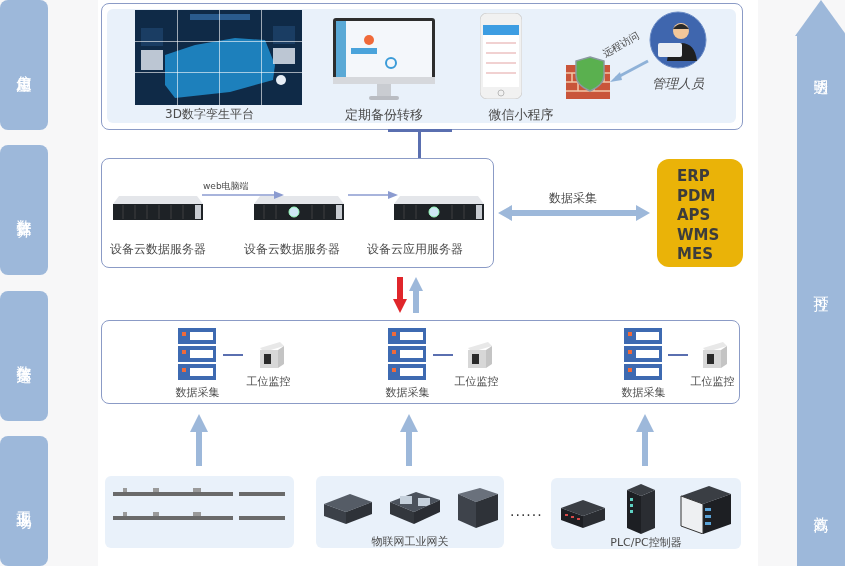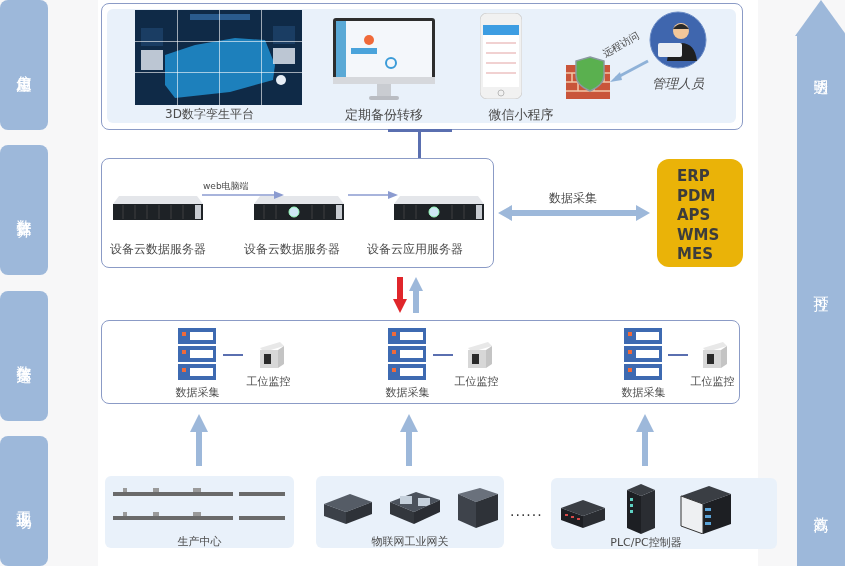--- a/index.html
+++ b/index.html
@@ -286,21 +286,20 @@
     </g>
     <g fill="#9a9a9a">
       <rect x="10" y="0" width="4" height="4"></rect>
         <rect x="40" y="0" width="6" height="4"></rect>
         <rect x="80" y="0" width="8" height="4"></rect>
       <rect x="10" y="24" width="4" height="4"></rect>
         <rect x="40" y="24" width="6" height="4"></rect>
         <rect x="80" y="24" width="8" height="4"></rect>
     </g>
   </svg>
-  <div class="label" style="left:0;top:56px;width:189px;font-size:11px;top:58px;">生产中心</div>
 </div>
 
 <div class="panel" style="left:316px;top:476px;width:188px;height:72px;">
   <svg style="position:absolute;left:6px;top:10px;" width="176" height="44">
     <polygon points="2,18 28,8 50,16 24,26" fill="#555c66"></polygon>
       <polygon points="2,18 24,26 24,38 2,30" fill="#3b4048"></polygon>
       <polygon points="24,26 50,16 50,28 24,38" fill="#2e3238"></polygon>
     <polygon points="68,16 94,6 118,14 92,26" fill="#4b525c"></polygon>
       <rect x="78" y="10" width="12" height="8" fill="#c5d0db"></rect>
       <rect x="96" y="12" width="12" height="8" fill="#c5d0db"></rect>
@@ -308,21 +307,21 @@
       <polygon points="92,26 118,14 118,26 92,38" fill="#2a2d33"></polygon>
     <polygon points="136,8 158,2 176,8 154,16" fill="#6a717c"></polygon>
       <polygon points="136,8 154,16 154,42 136,34" fill="#3e434b"></polygon>
       <polygon points="154,16 176,8 176,34 154,42" fill="#2e3238"></polygon>
   </svg>
   <div class="label" style="left:0;top:58px;width:188px;font-size:11px;">物联网工业网关</div>
 </div>
 
 <div class="dots" style="left:510px;top:503px;">......</div>
 
-<div class="panel" style="left:551px;top:478px;width:226px;height:71px;">
+<div class="panel" style="left:551px;top:478px;width:190px;height:71px;">
   <svg style="position:absolute;left:8px;top:4px;" width="174" height="52">
     <polygon points="2,26 24,18 46,26 24,34" fill="#3a3e44"></polygon>
       <polygon points="2,26 24,34 24,46 2,38" fill="#1d1f23"></polygon>
       <polygon points="24,34 46,26 46,38 24,46" fill="#2a2d32"></polygon>
     <g fill="#d64a4a">
         <rect x="6" y="32" width="3" height="2"></rect>
         <rect x="12" y="34" width="3" height="2"></rect>
         <rect x="18" y="36" width="3" height="2"></rect>
       </g>
     <polygon points="68,8 82,2 96,8 82,14" fill="#3a3e44"></polygon>

